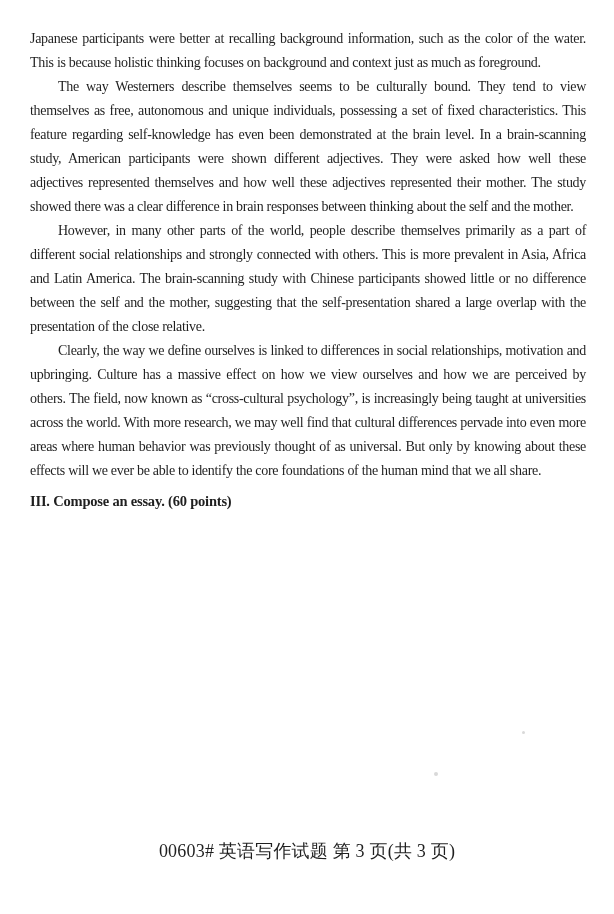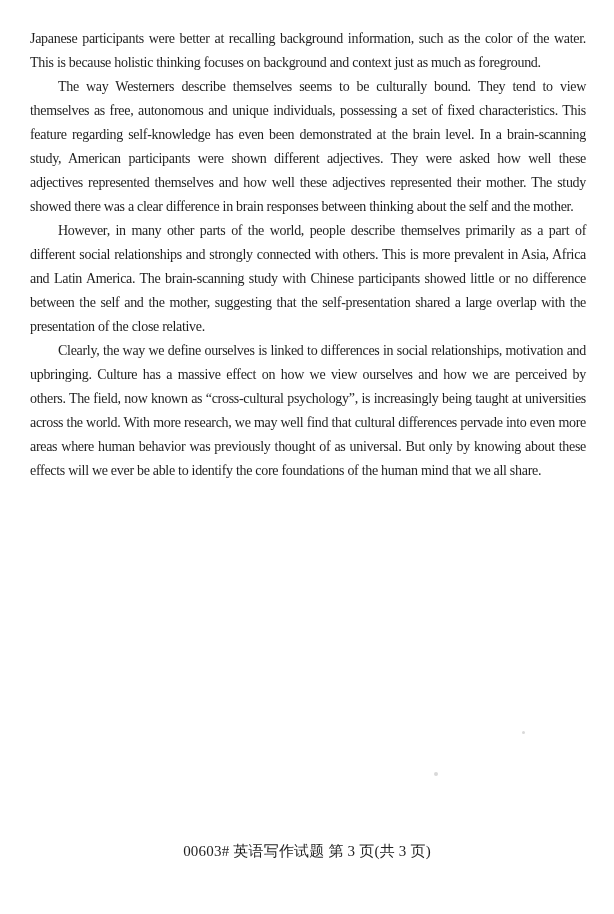--- a/index.html
+++ b/index.html
@@ -40,21 +40,21 @@
     line-height: 24px;
     font-weight: bold;
     letter-spacing: -0.2px;
   }
   .footer {
     position: absolute;
     top: 841px;
     left: 0;
     width: 100%;
     text-align: center;
-    font-size: 15px;
+    font-size: 18px;
     line-height: 20px;
     letter-spacing: 0.2px;
   }
   .speck {
     position: absolute;
     width: 3px;
     height: 3px;
     border-radius: 50%;
     background: #d9d9d9;
   }
@@ -69,20 +69,21 @@
   <div class="body-text">
 
     <p class="para">Japanese participants were better at recalling background information, such as the color of the water. This is because holistic thinking focuses on background and context just as much as foreground.</p>
 
     <p class="para indent">The way Westerners describe themselves seems to be culturally bound. They tend to view themselves as free, autonomous and unique individuals, possessing a set of fixed characteristics. This feature regarding self-knowledge has even been demonstrated at the brain level. In a brain-scanning study, American participants were shown different adjectives. They were asked how well these adjectives represented themselves and how well these adjectives represented their mother. The study showed there was a clear difference in brain responses between thinking about the self and the mother.</p>
 
     <p class="para indent">However, in many other parts of the world, people describe themselves primarily as a part of different social relationships and strongly connected with others. This is more prevalent in Asia, Africa and Latin America. The brain-scanning study with Chinese participants showed little or no difference between the self and the mother, suggesting that the self-presentation shared a large overlap with the presentation of the close relative.</p>
 
     <p class="para indent">Clearly, the way we define ourselves is linked to differences in social relationships, motivation and upbringing. Culture has a massive effect on how we view ourselves and how we are perceived by others. The field, now known as “cross-cultural psychology”, is increasingly being taught at universities across the world. With more research, we may well find that cultural differences pervade into even more areas where human behavior was previously thought of as universal. But only by knowing about these effects will we ever be able to identify the core foundations of the human mind that we all share.</p>
 
+    <h3 class="section-heading">III. Compose an essay. (60 points)</h3>
 
 
   </div>
 
   <div class="speck s1"></div>
   <div class="speck s2"></div>
 
   <div class="footer">00603# 英语写作试题 第 3 页(共 3 页)</div>
 
 </div>

